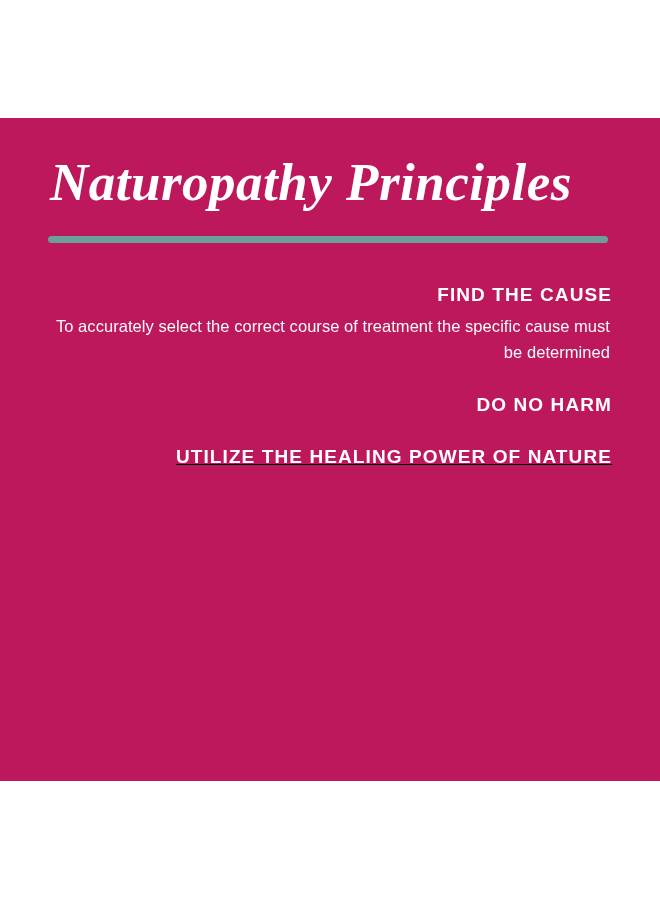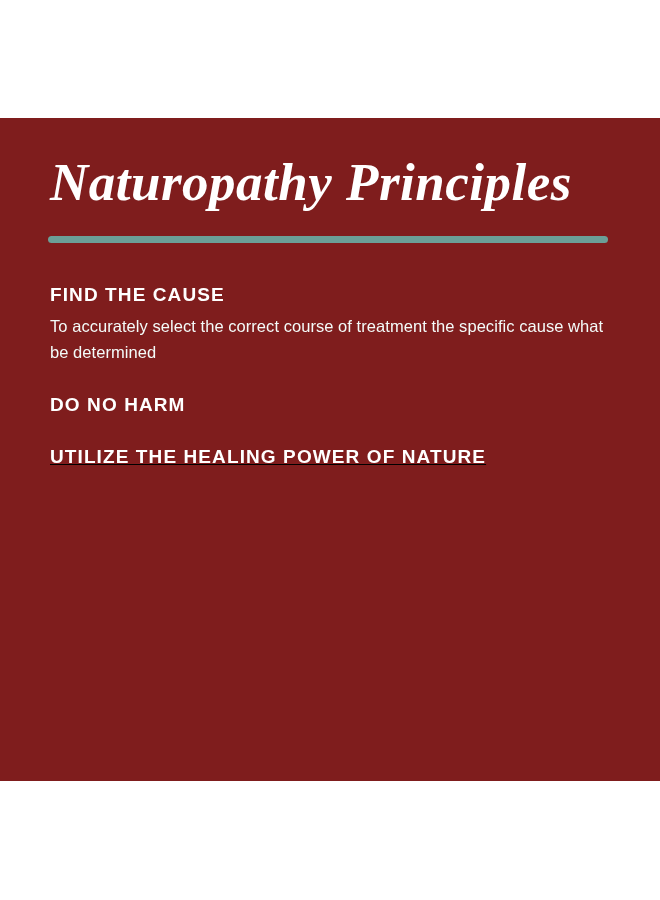--- a/index.html
+++ b/index.html
@@ -22,21 +22,21 @@
     background: #ffffff;
   }
 
   
   .panel {
     position: absolute;
     left: 0;
     top: 118px;
     width: 660px;
     height: 663px;
-    background: #7f1d1d;
+    background: #be185d;
     box-sizing: border-box;
     padding: 0 50px;
   }
 
   
   .title {
     position: absolute;
     left: 50px;
     top: 34px;
     margin: 0;
@@ -60,20 +60,21 @@
     background: #6b9f97;
     border-radius: 4px;
   }
 
   
   .sections {
     position: absolute;
     left: 50px;
     top: 165px;
     width: 562px;
+    text-align: right;
   }
 
   .section {
     margin: 0 0 28px 0;
   }
   .section:last-child {
     margin-bottom: 0;
     text-decoration: underline;
   }
 
@@ -108,21 +109,21 @@
   <div class="panel">
 
     <h1 class="title">Naturopathy Principles</h1>
 
     <div class="divider"></div>
 
     <div class="sections">
 
       <div class="section">
         <h2 class="section-heading">FIND THE CAUSE</h2>
-        <p class="section-body">To accurately select the correct course of treatment the specific cause what be determined</p>
+        <p class="section-body">To accurately select the correct course of treatment the specific cause must be determined</p>
       </div>
 
 
       <div class="section">
         <h2 class="section-heading">DO NO HARM</h2>
       </div>
 
       <div class="section">
         <h2 class="section-heading">UTILIZE THE HEALING POWER OF NATURE</h2>
       </div>

